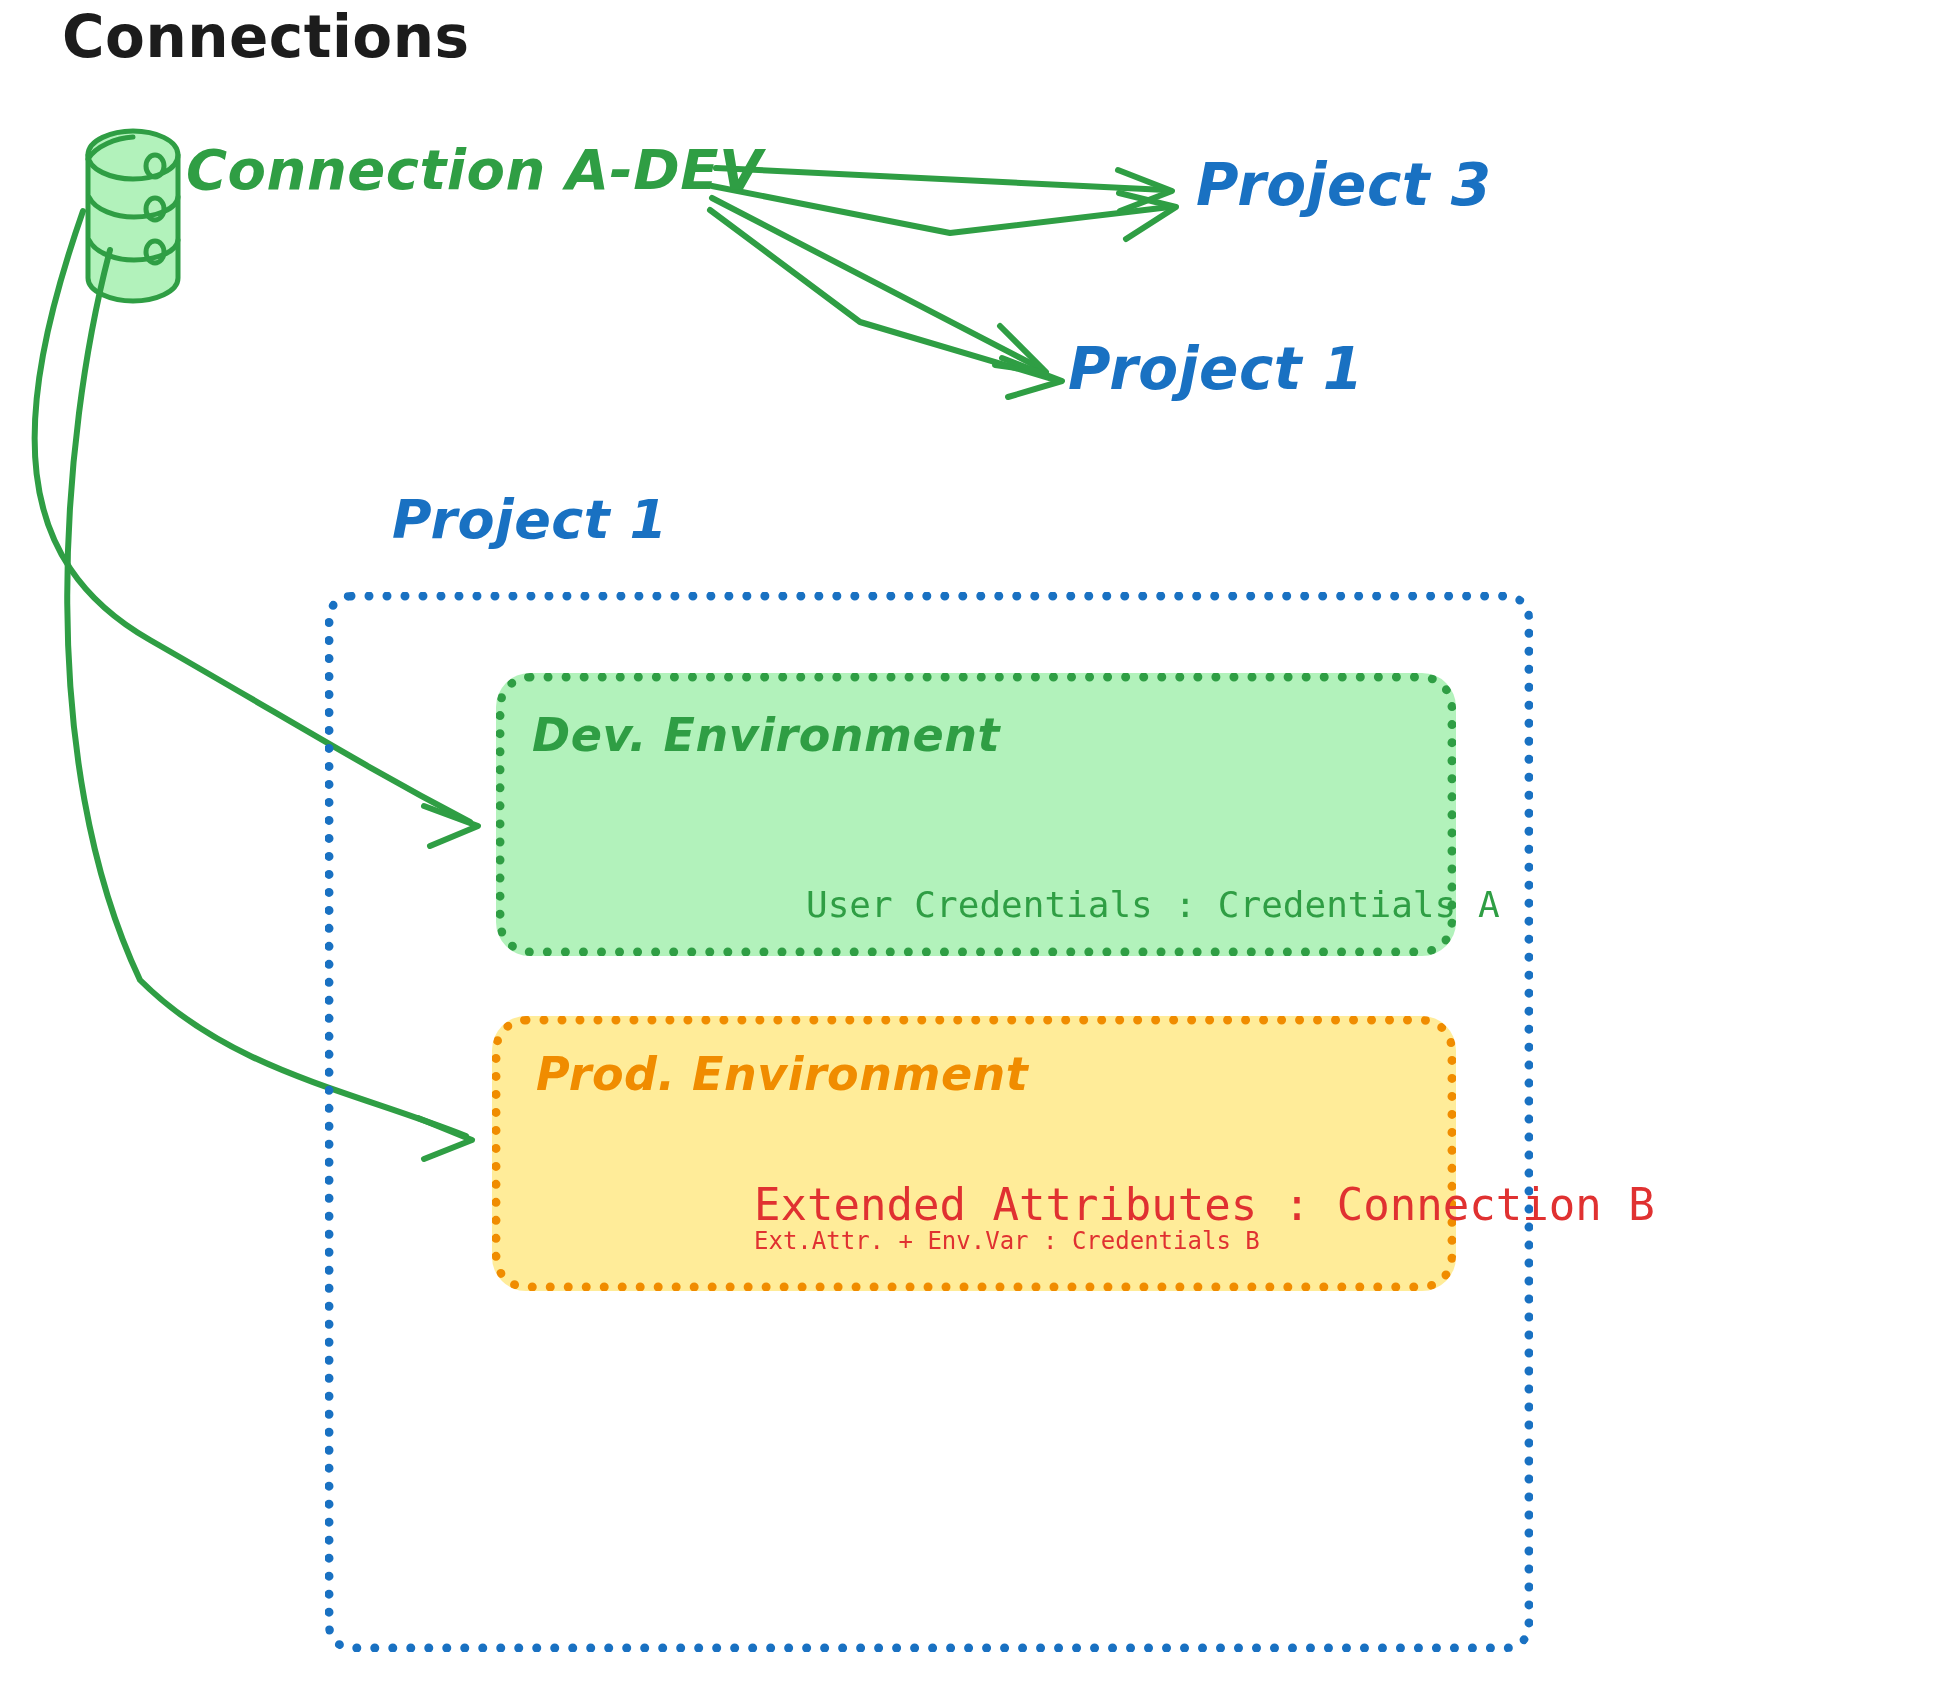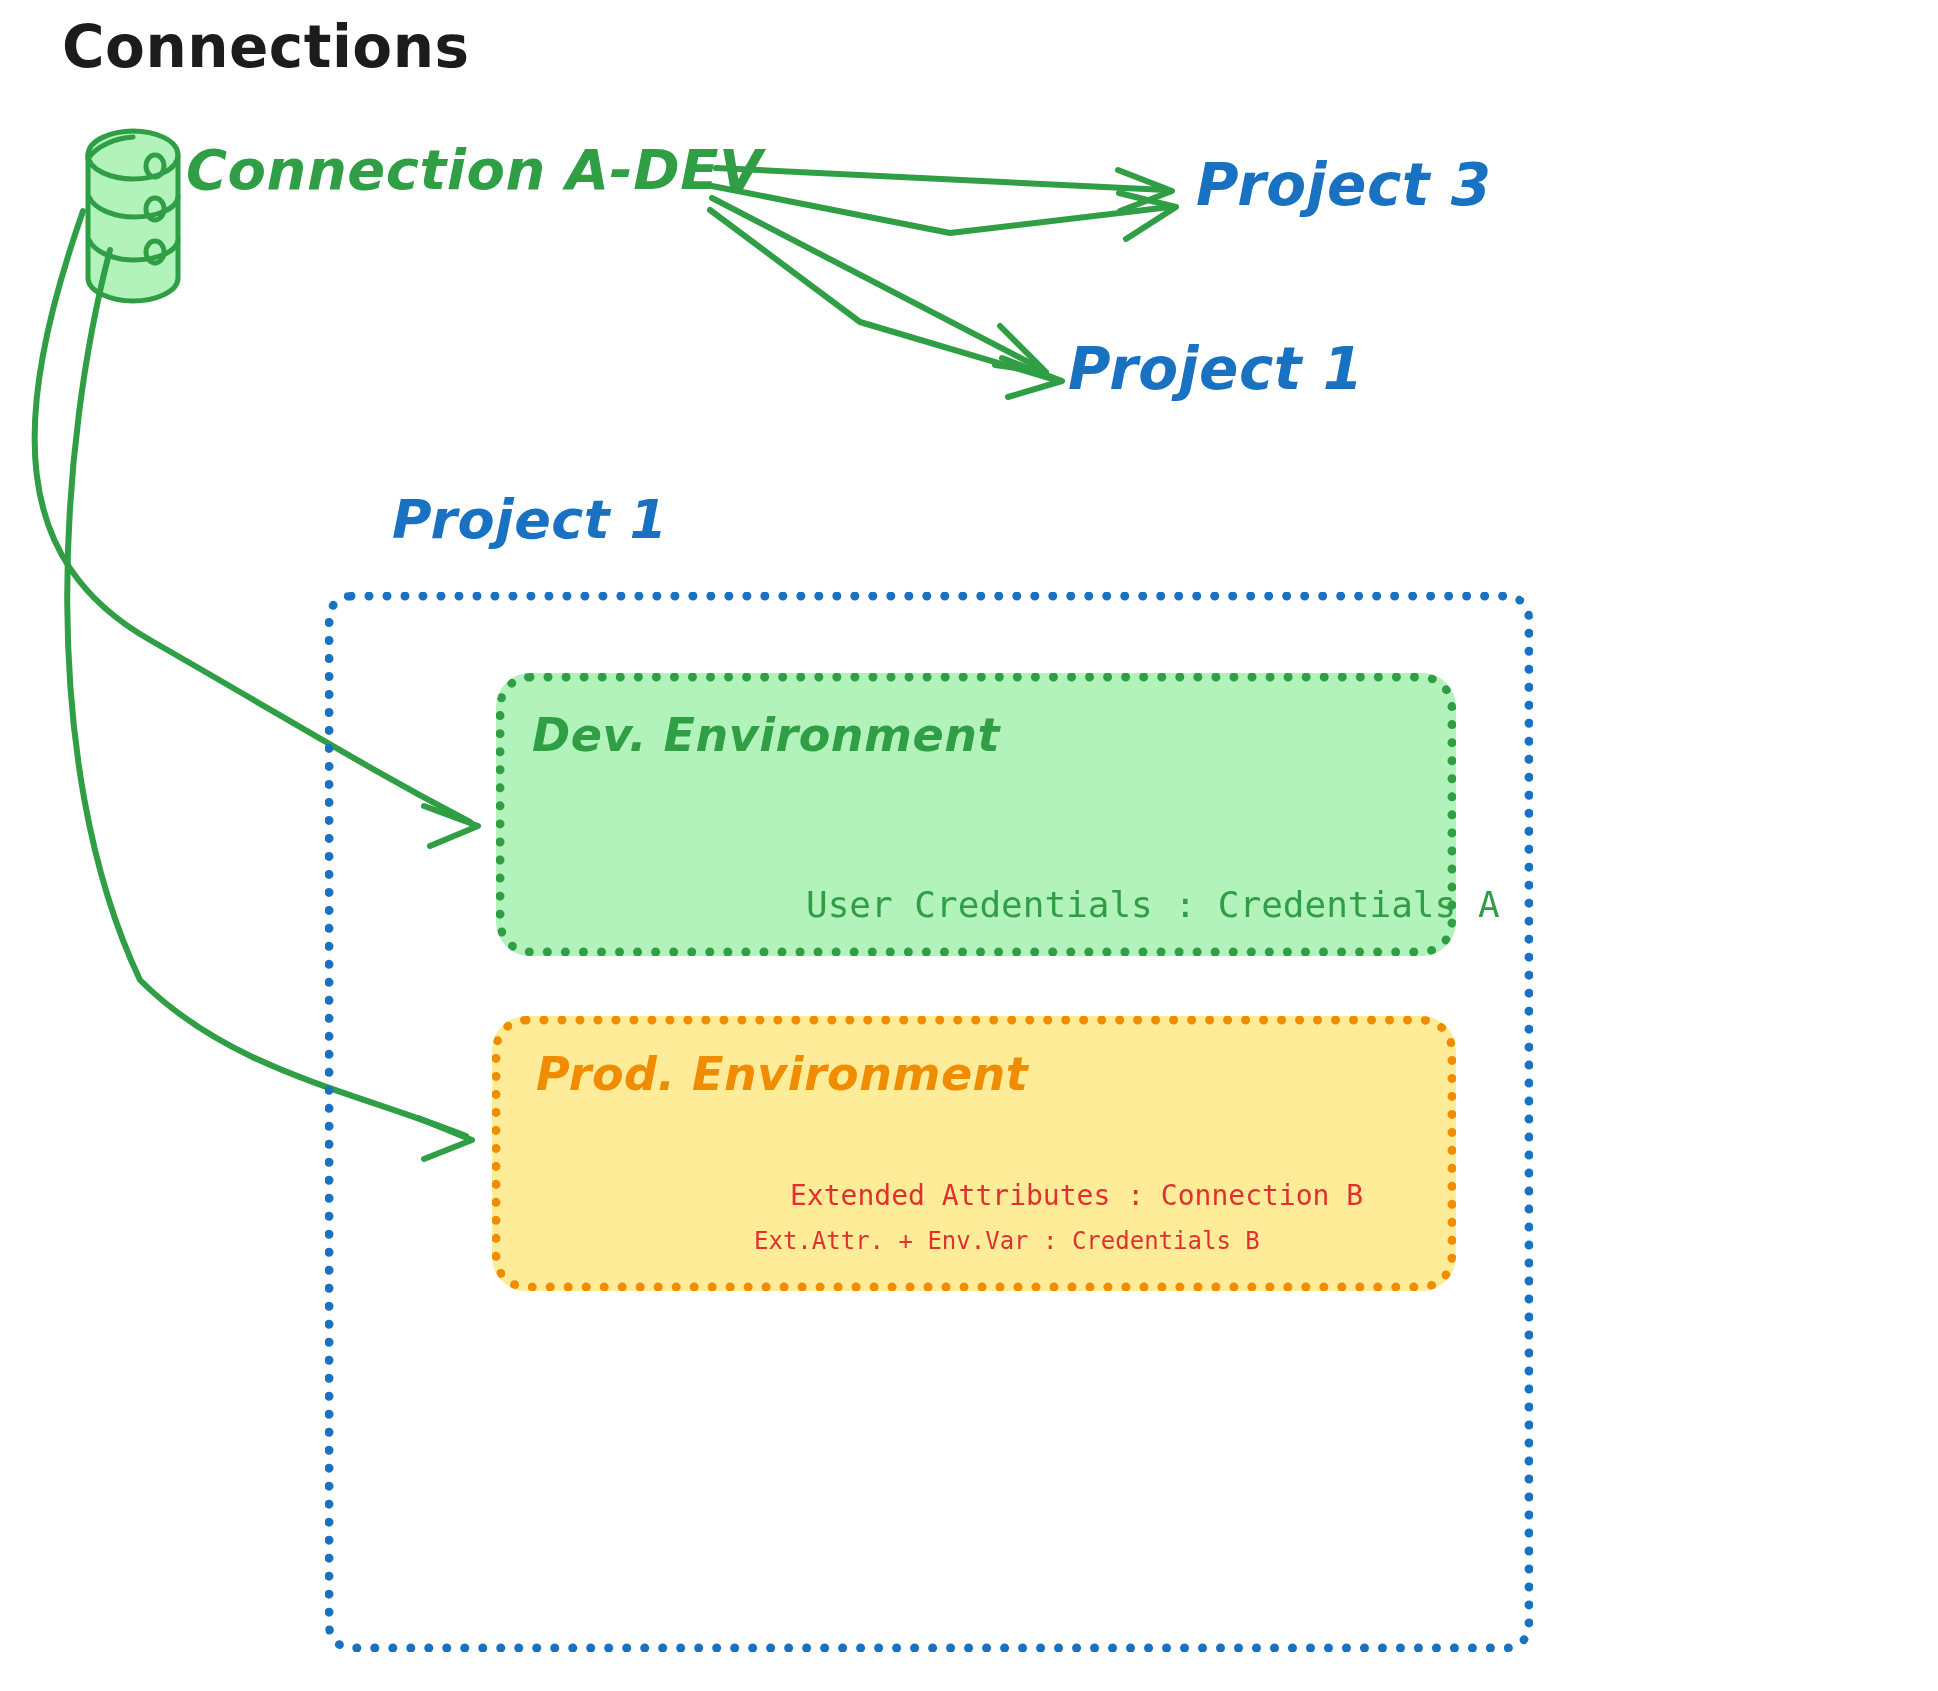--- a/index.html
+++ b/index.html
@@ -35,21 +35,21 @@
     letter-spacing: 0px;
   }
   .lbl {
     position: absolute;
     white-space: pre;
     line-height: 1.15;
   }
   
   #title-connections {
     left: 62px;
-    top: 14px;
+    top: 4px;
     font-size: 58px;
     color: #1c1c1c;
   }
   
   #conn-a-dev-label {
     left: 186px;
     top: 138px;
     font-size: 56px;
     color: #2f9e44;
     font-style: italic;
@@ -129,23 +129,22 @@
   
   #dev-credentials-line {
     left: 806px;
     top: 884px;
     font-size: 36px;
     color: #2f9e44;
   }
   #prod-line-1 {
     left: 754px;
     top: 1180px;
-    font-size: 28px;
+    font-size: 44px;
     color: #e03131;
-    margin-left: 36px;
   }
   #prod-line-2 {
     left: 754px;
     top: 1228px;
     font-size: 24px;
     color: #e03131;
   }
 </style>
 </head>
 <body>

